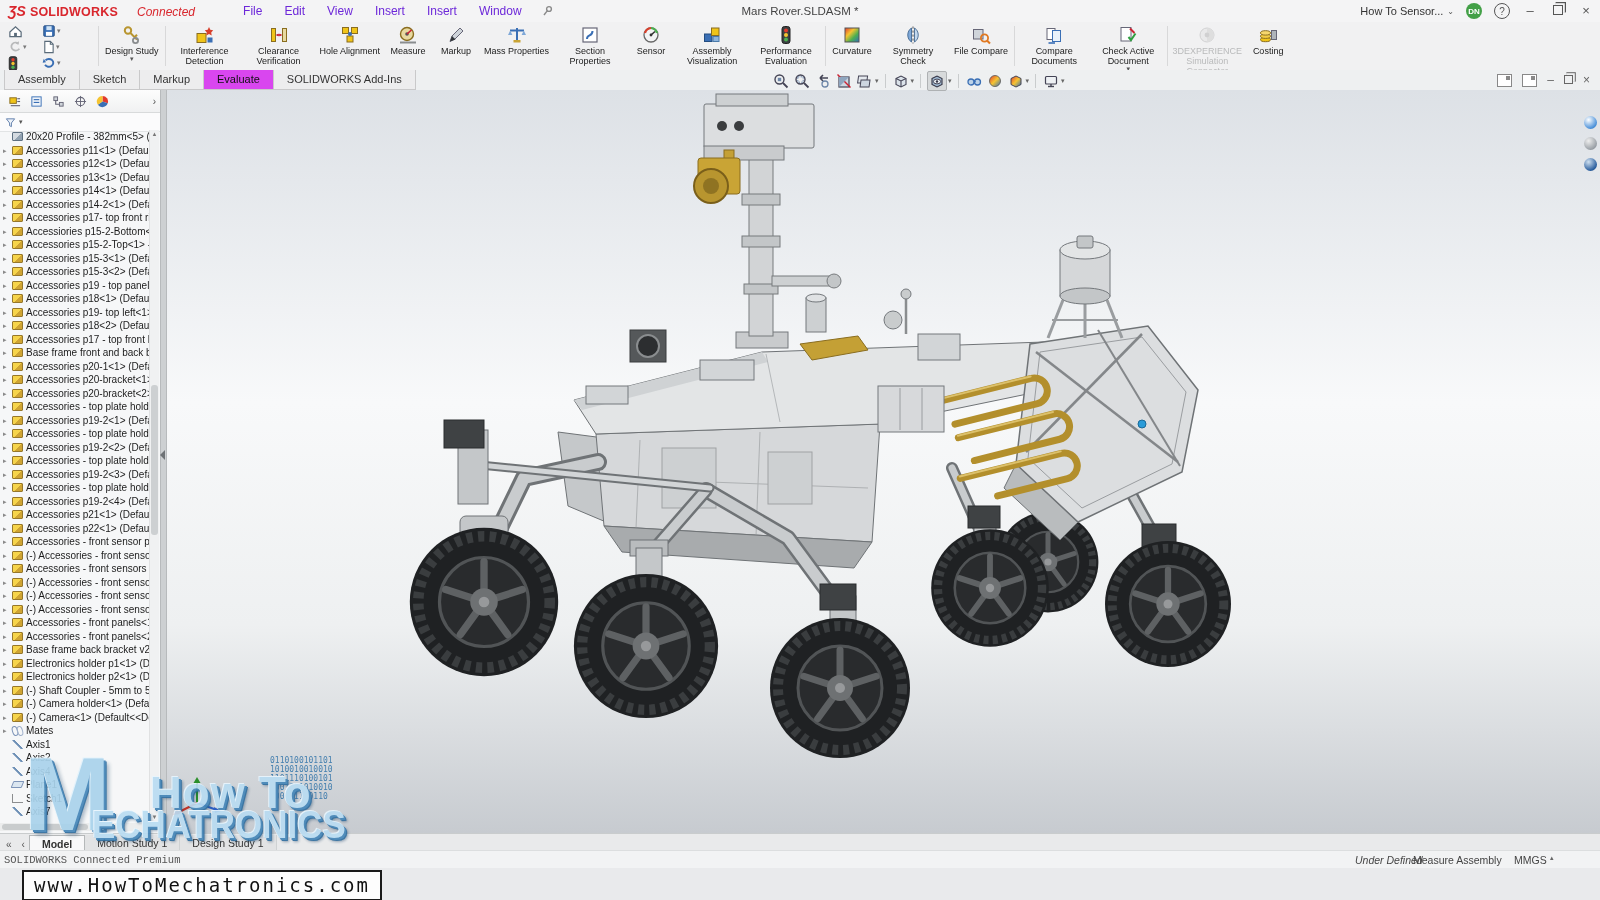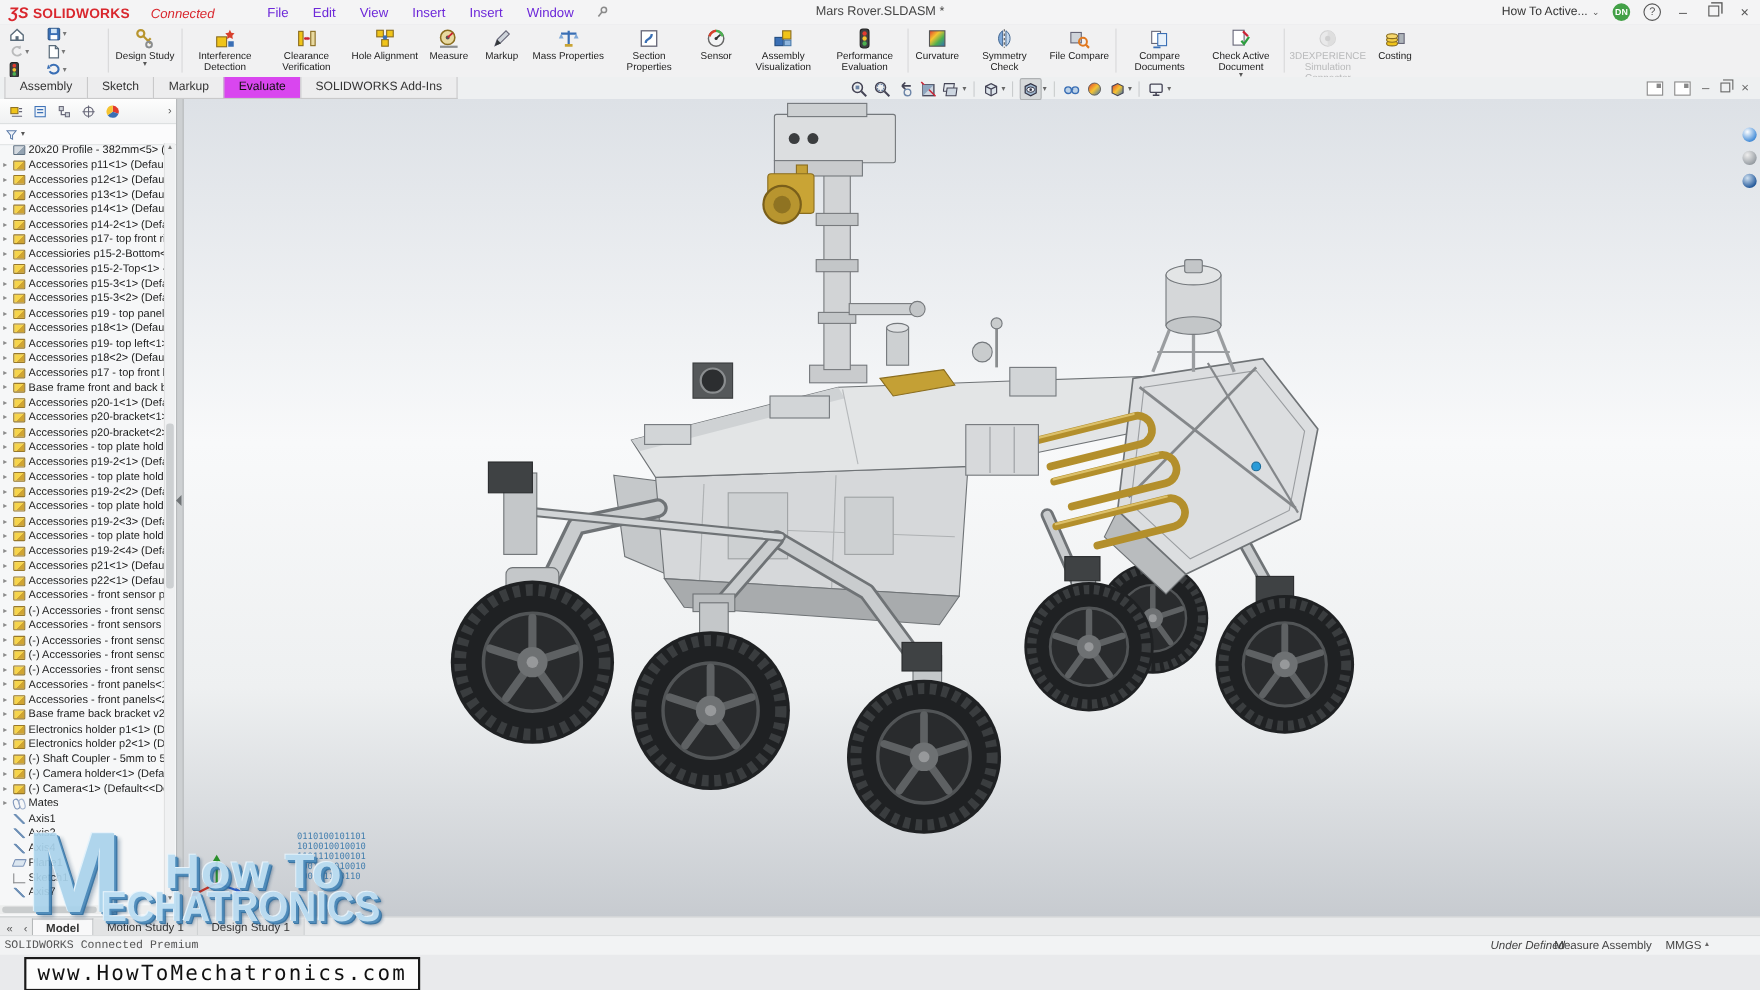--- a/index.html
+++ b/index.html
@@ -172,21 +172,21 @@
       </div>
     <span class="pin-wrap">
       <svg width="12" height="12" viewBox="0 0 12 12">
           <circle cx="7" cy="4" r="2.4" fill="none" stroke="#8a8a8a" stroke-width="1.4"></circle>
           <line x1="5.4" y1="5.6" x2="2" y2="10" stroke="#8a8a8a" stroke-width="1.4"></line>
         </svg>
     </span>
     <div class="doc-title">Mars Rover.SLDASM *</div>
     <div class="tb-right">
       <span class="account">
-        <span>How To Active...</span>
+        <span>How To Sensor...</span>
         <span class="caret">⌄</span>
       </span>
       <span class="avatar">DN</span>
       <span class="help">?</span>
       <span class="wbtn">–</span>
       <span class="wbtn"><span class="sq"></span></span>
       <span class="wbtn">×</span>
     </div>
   </div>
 

